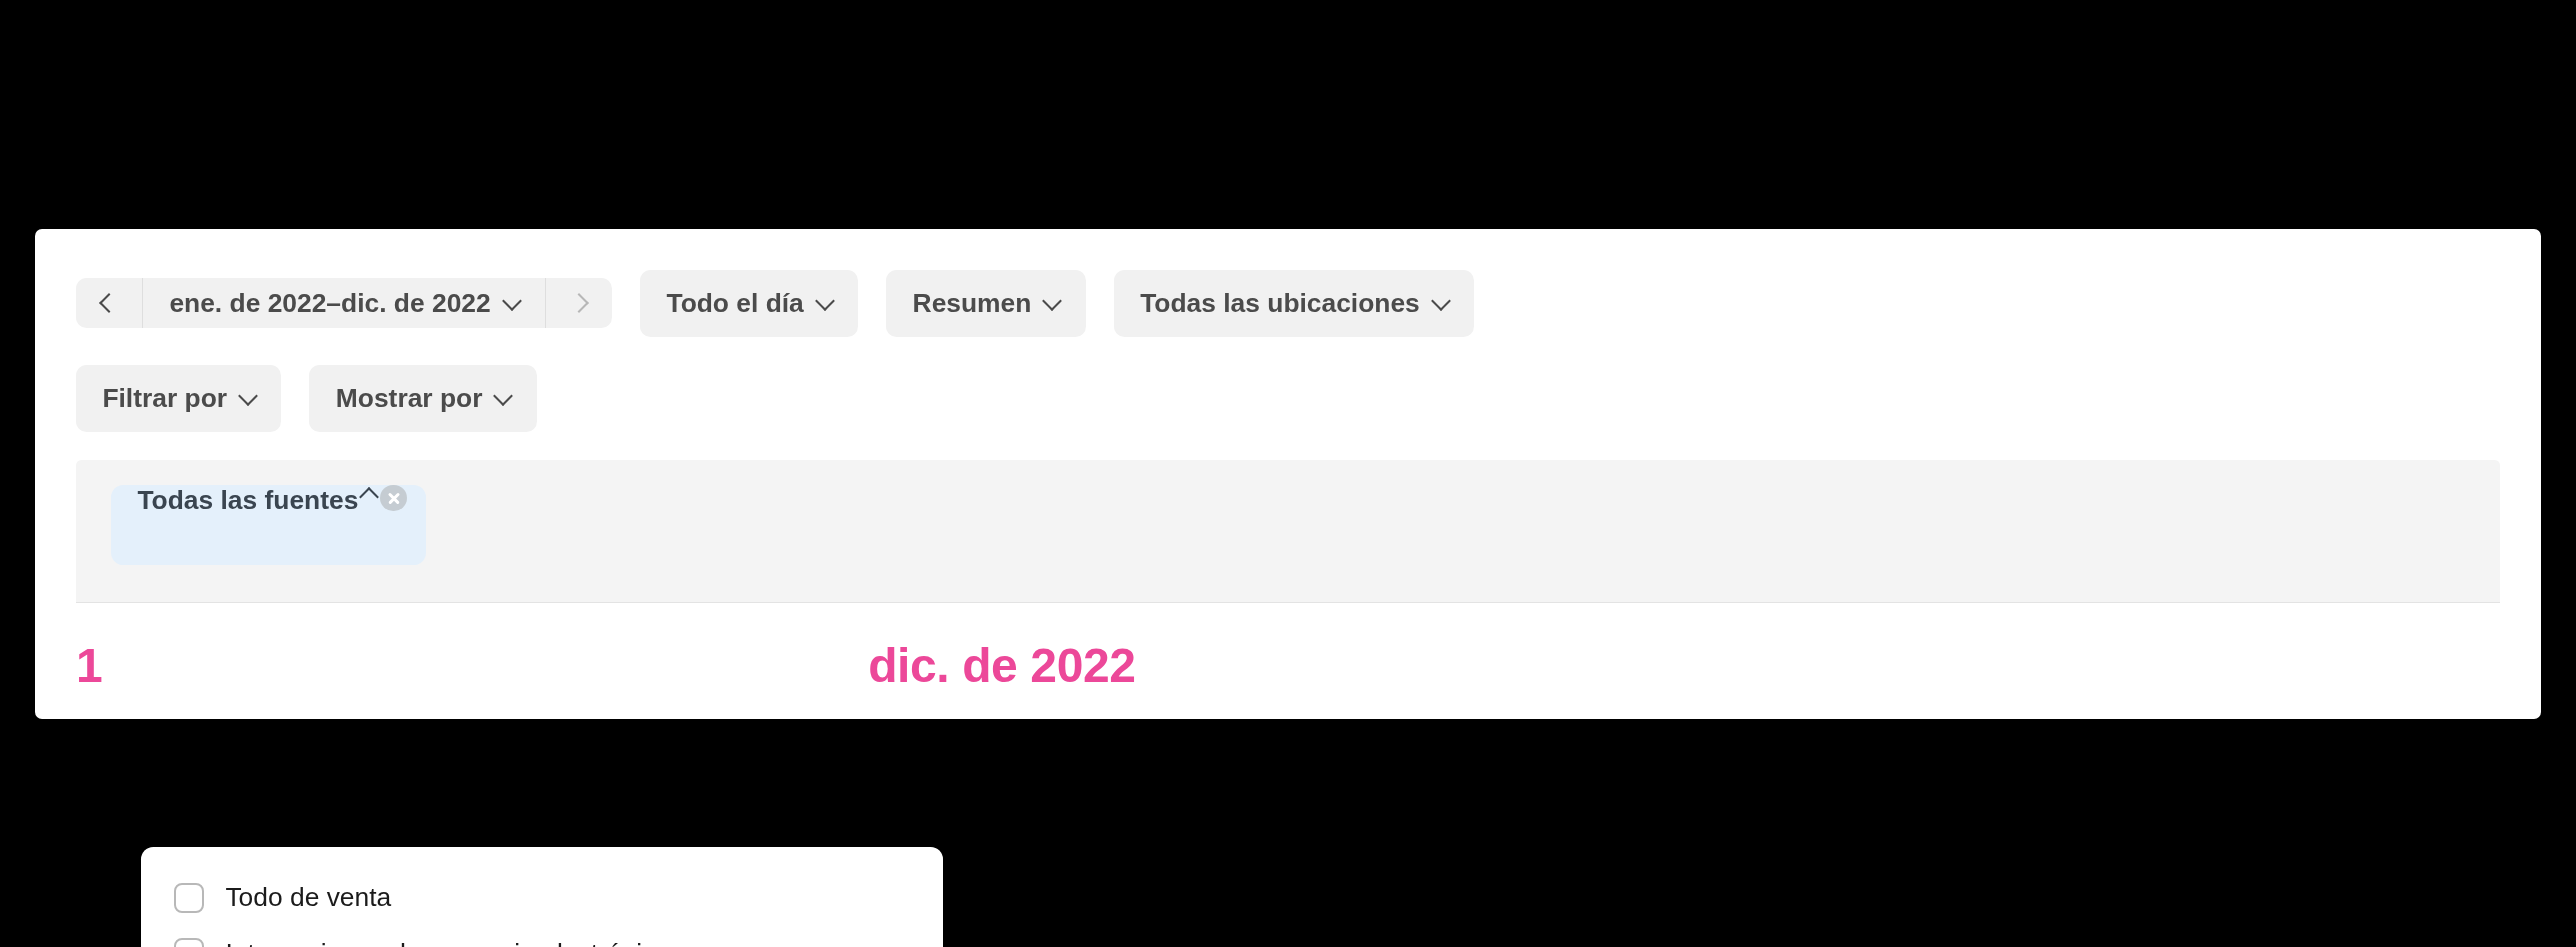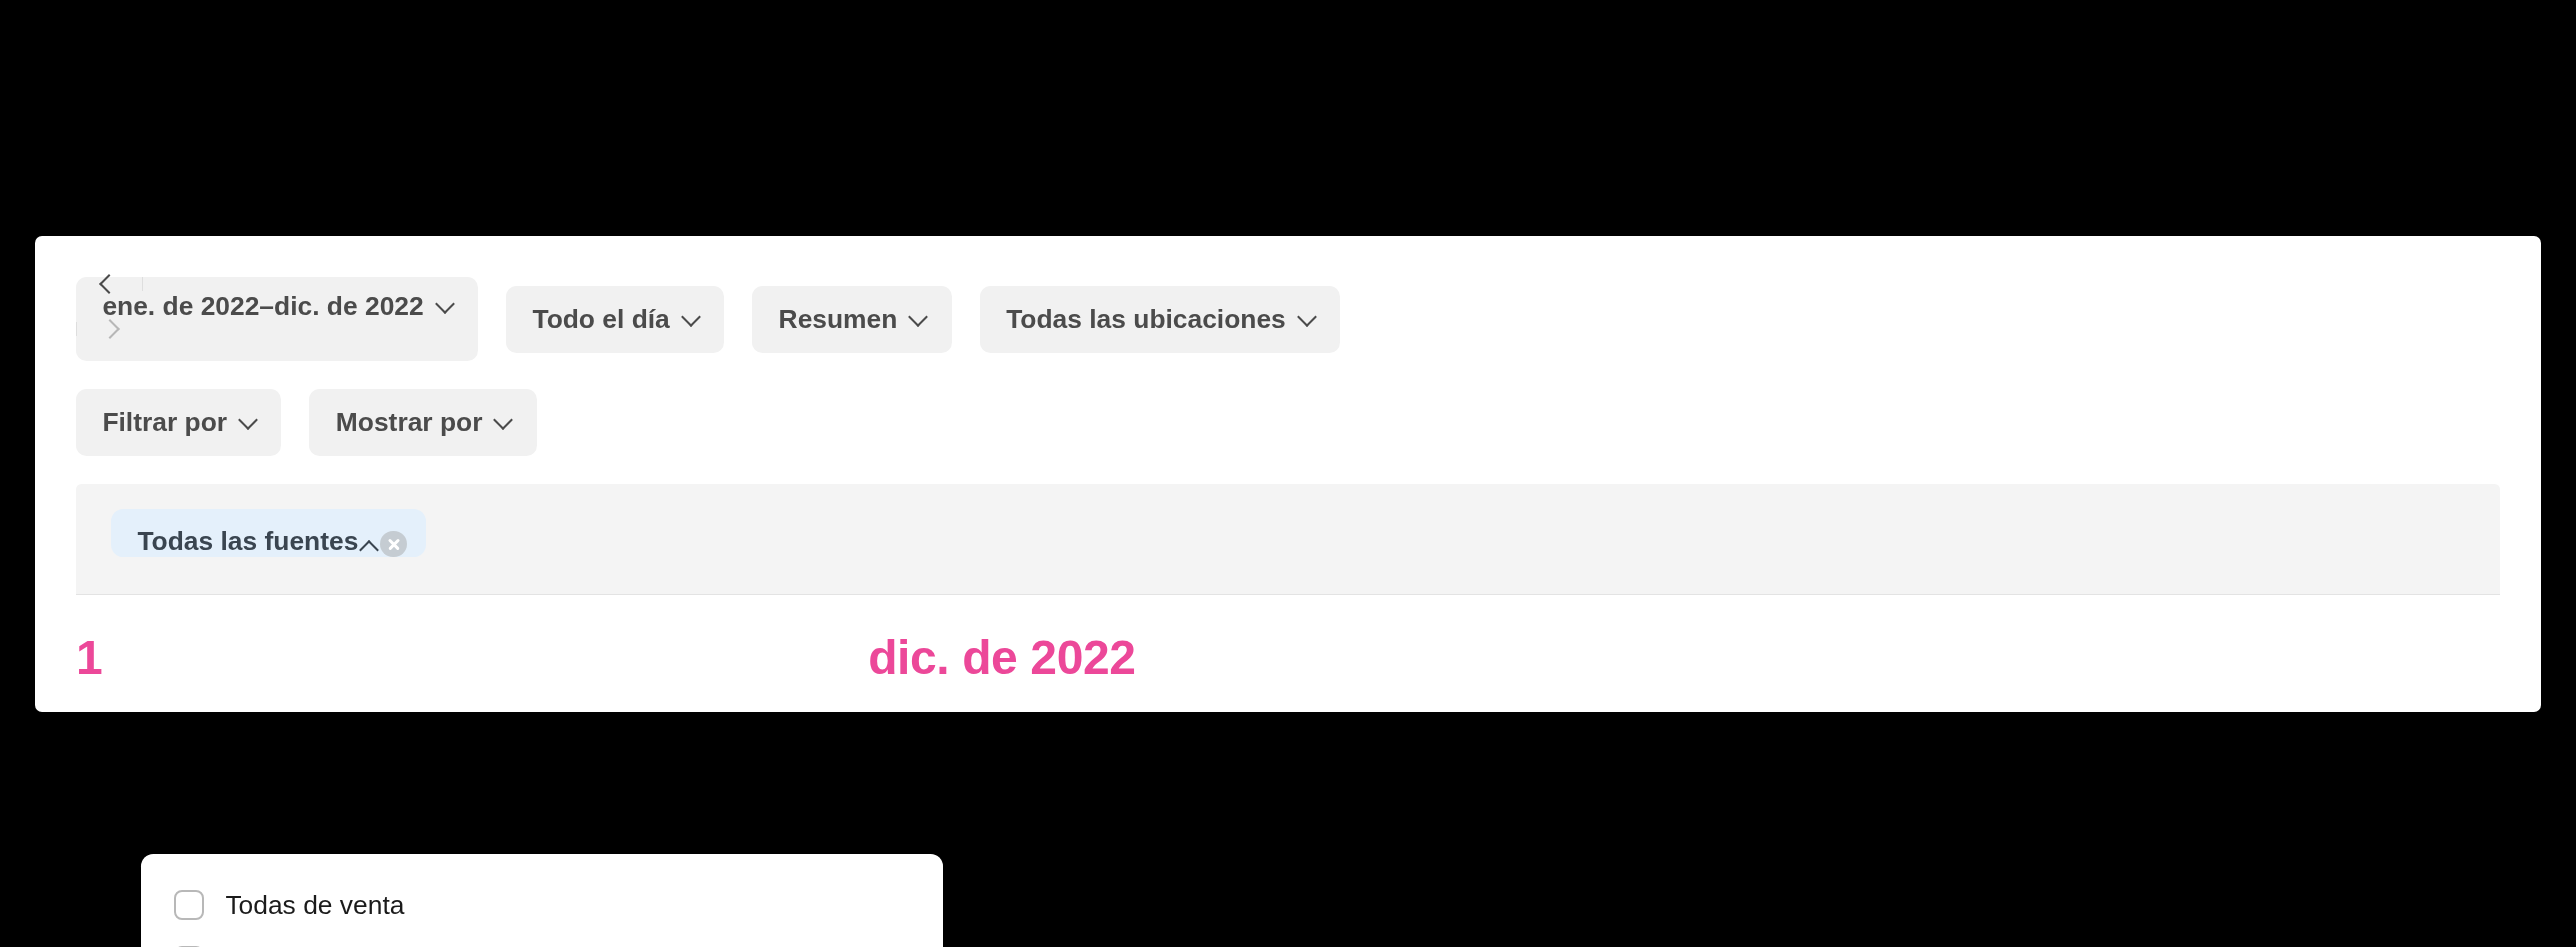--- a/index.html
+++ b/index.html
@@ -37,22 +37,21 @@
   }
   .row1 {
     margin-bottom: 28px;
   }
 
   .seg {
     display: flex;
     align-items: stretch;
     background: #f1f1f1;
     border-radius: 10.6px;
-    height: 84px;
-    flex-direction: column;
+    height: 50px;
   }
   .seg .nav-btn {
     width: 67px;
     display: flex;
     align-items: center;
     justify-content: center;
     border-right: 0.9px solid rgba(0,0,0,0.08);
     color: #4a4a4a;
     cursor: pointer;
   }
@@ -110,24 +109,24 @@
   .active-bar {
     margin-top: 28px;
     background: #f4f4f4;
     border-radius: 5.3px 5.3px 0 0;
     padding: 25px 35px 37px 35px;
     border-bottom: 0.9px solid #e3e3e3;
     position: relative;
   }
   .chip {
     display: inline-flex;
-    align-items: flex-end;
+    align-items: flex-start;
     background: #e4f0fb;
     border-radius: 12.3px;
-    height: 48px;
+    height: 80px;
     padding: 0 19.4px 0 26.4px;
     gap: 4px;
     color: #3a4550;
     font-size: 26.4px;
     font-weight: 600;
     cursor: pointer;
   }
   .xcircle {
     width: 26.4px; height: 26.4px;
     border-radius: 50%;
@@ -244,21 +243,21 @@
 
     <div class="heading">
       <span>1</span>
       <span style="display:inline-block; width:740px;"></span>
       <span>dic. de 2022</span>
     </div>
 
     <div class="popover">
       <div class="option">
         <span class="checkbox"></span>
-        <span>Todas de venta</span>
+        <span>Todo de venta</span>
       </div>
       <div class="option">
         <span class="checkbox"></span>
         <span>Integraciones de comercio electrónico</span>
       </div>
     </div>
 
   </div>
 </div>
 

